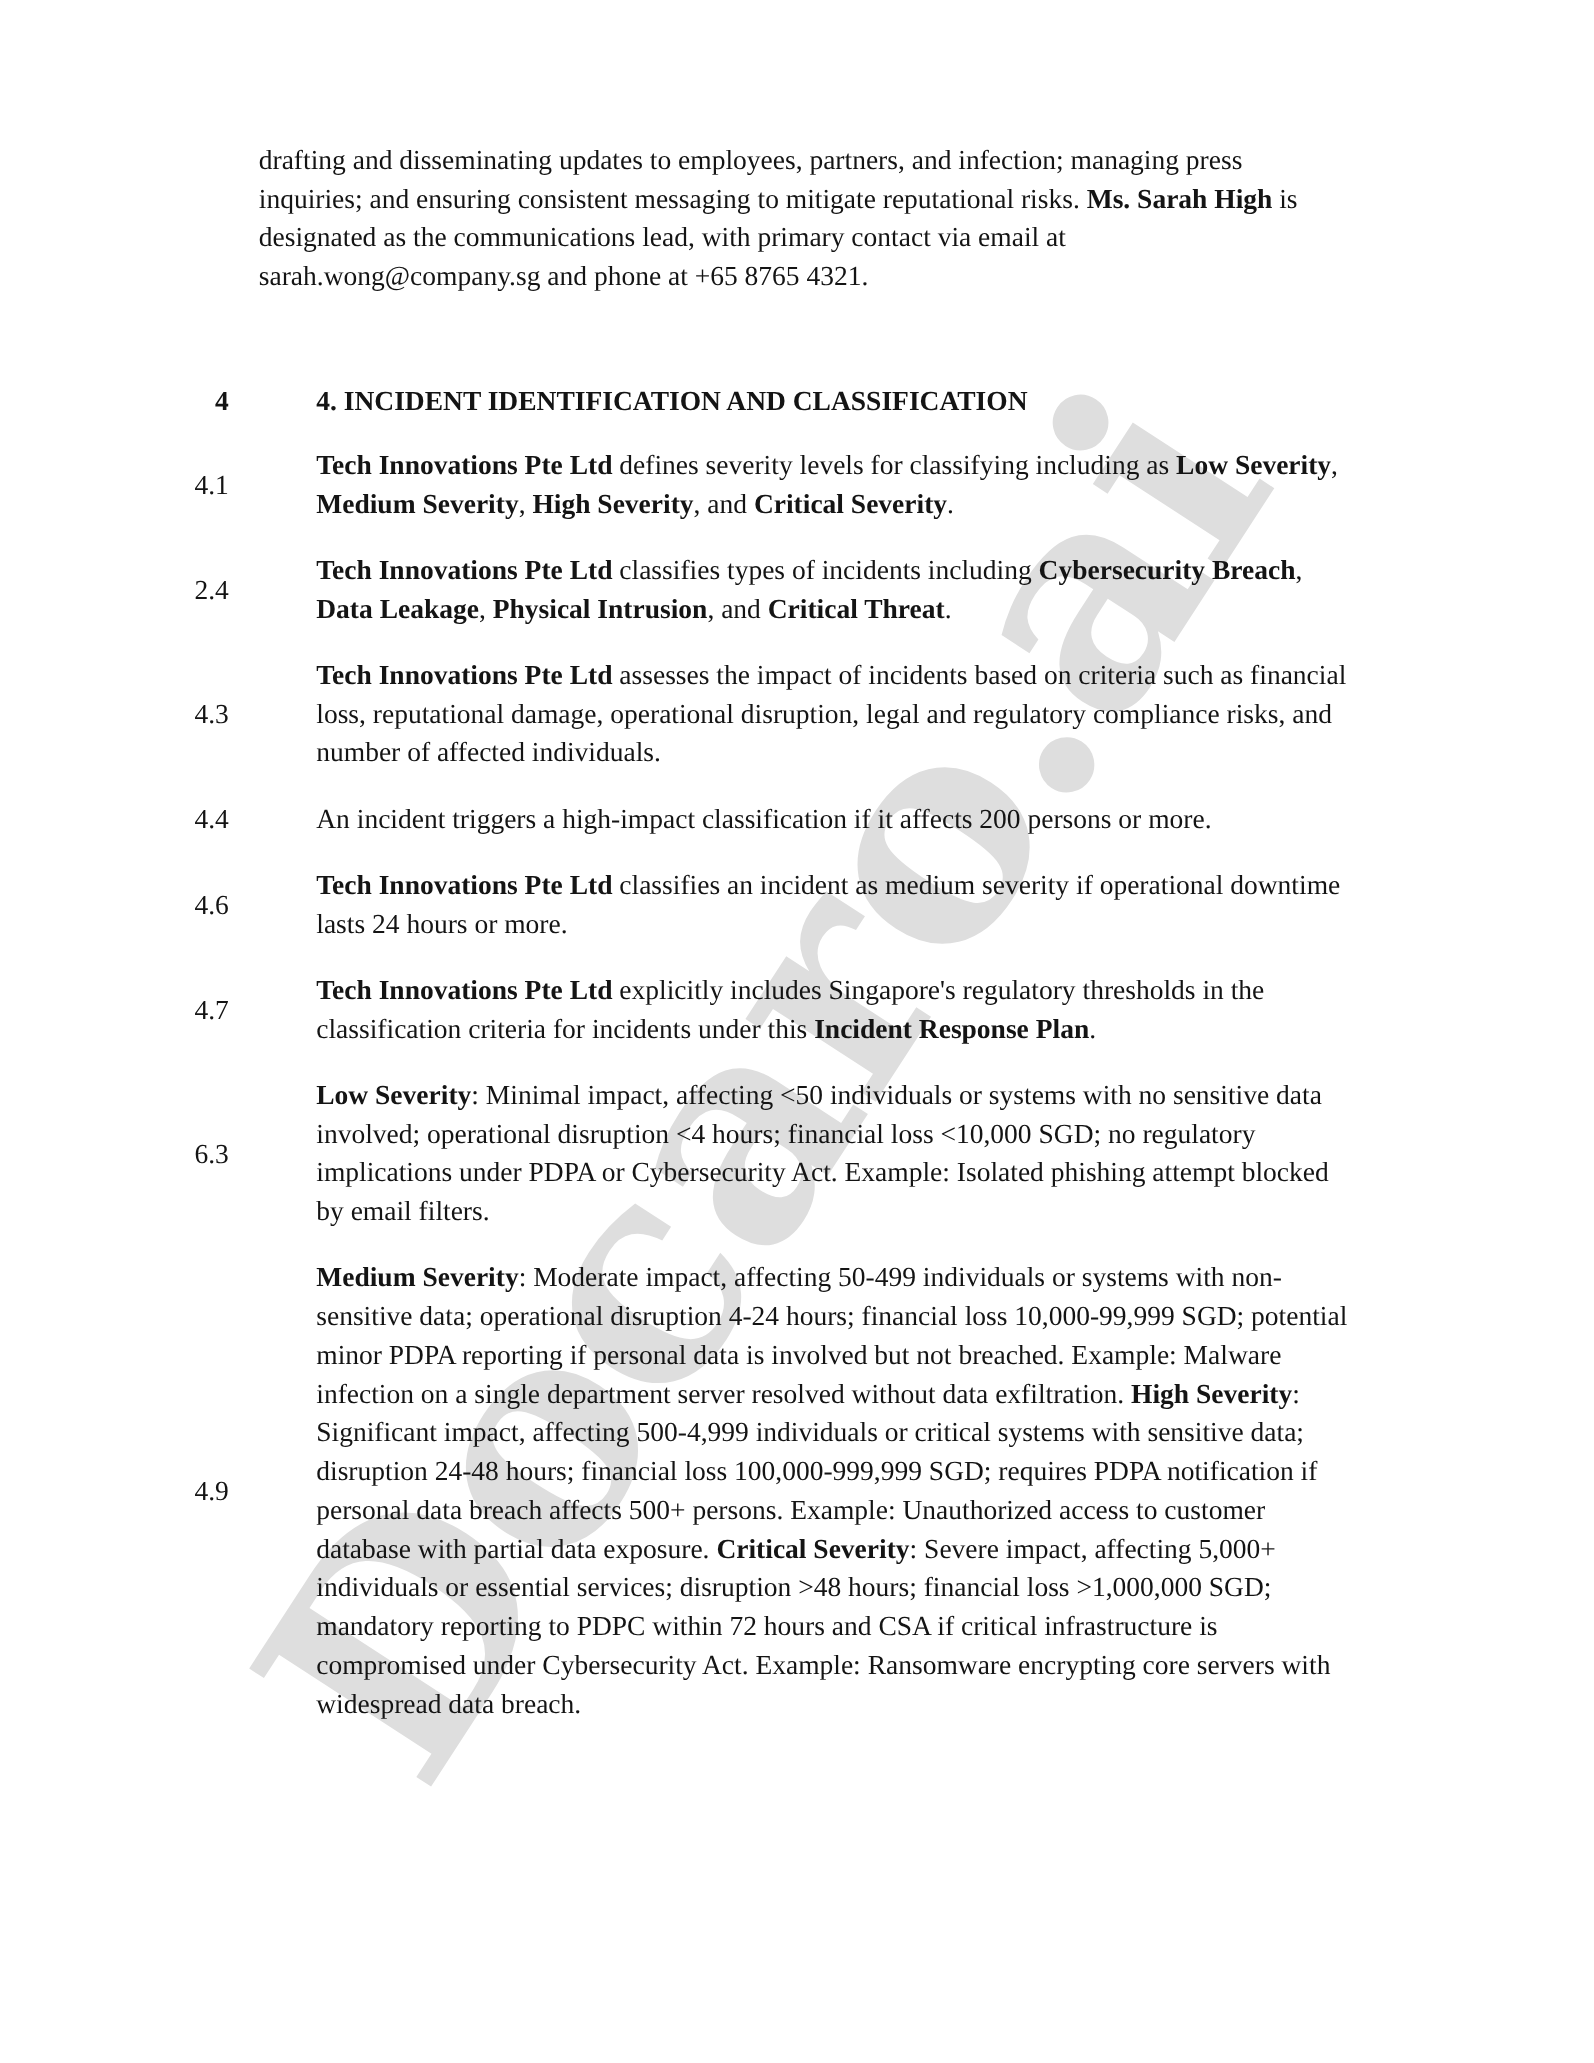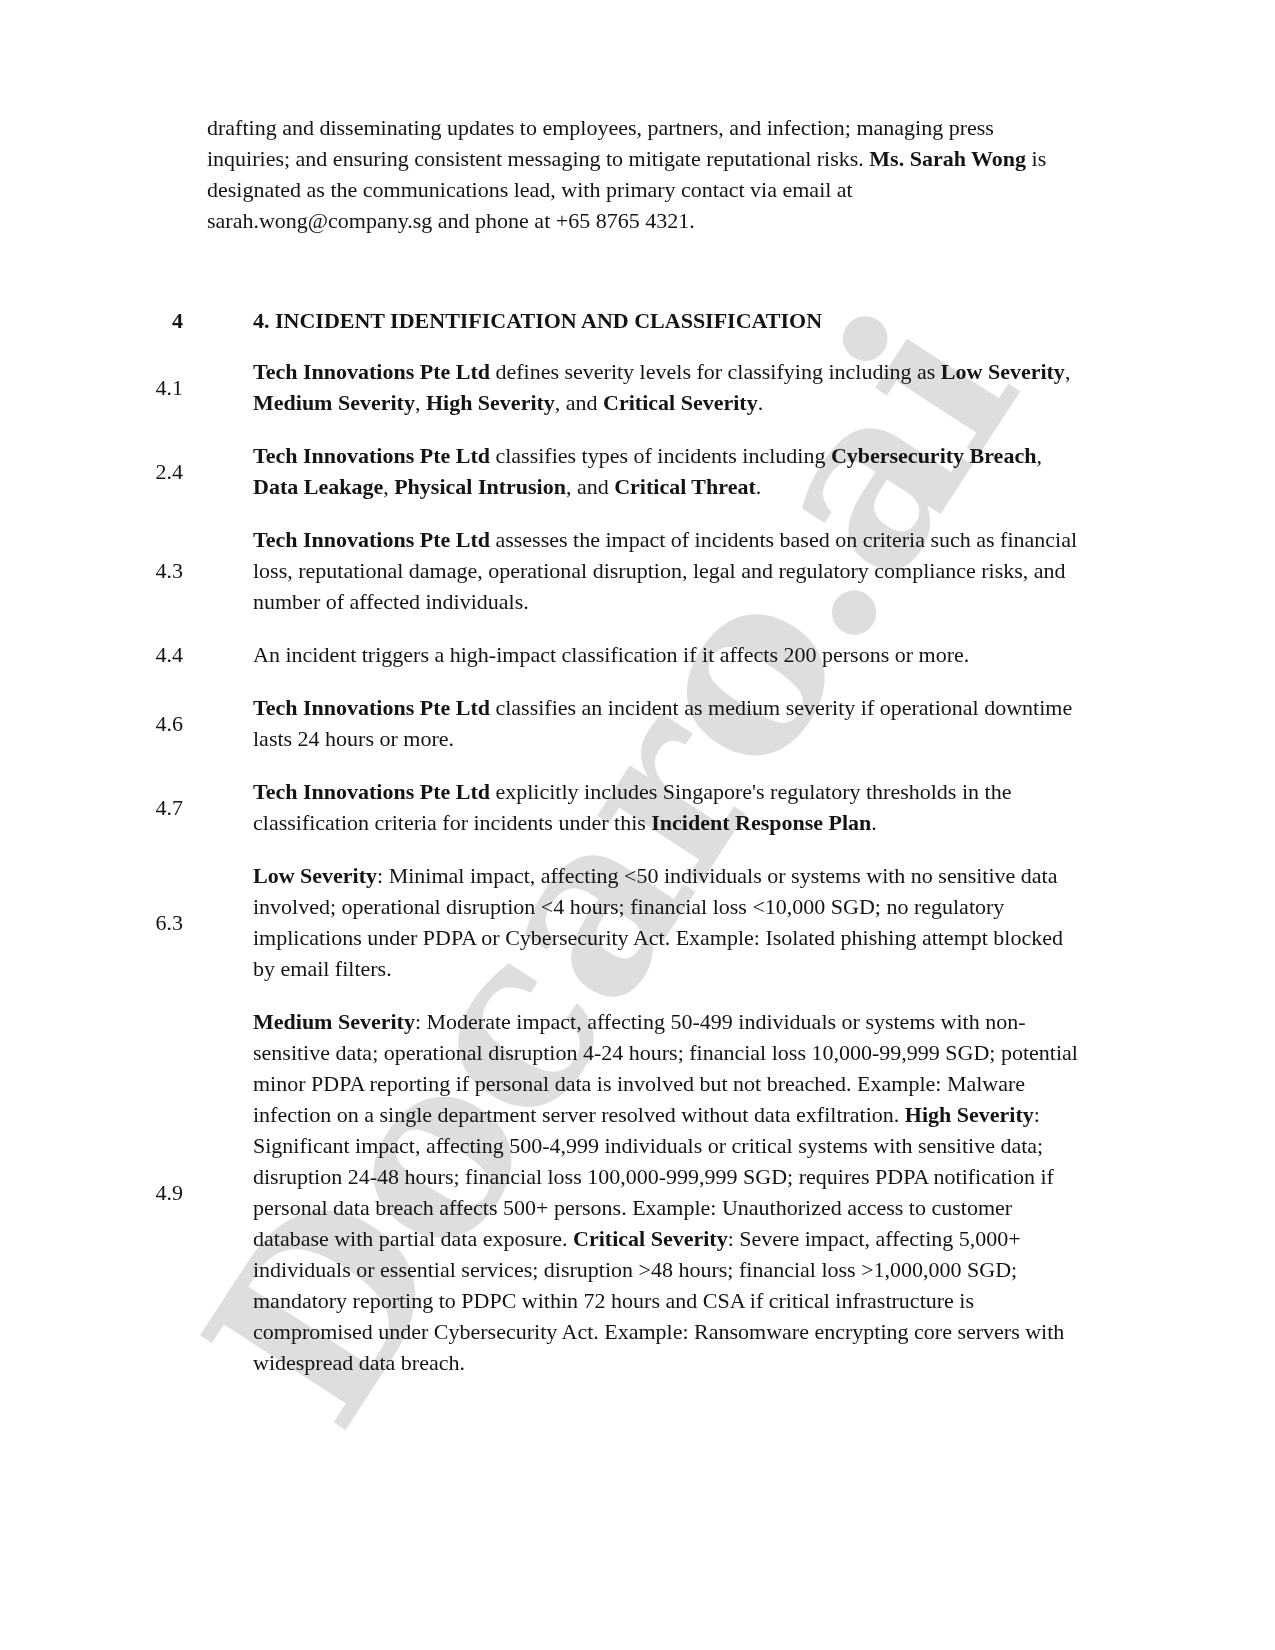--- a/index.html
+++ b/index.html
@@ -63,21 +63,21 @@
 </style>
 </head>
 <body>
 
 <div class="page">
 
   <div class="watermark" style="color: rgb(222, 222, 222);">Docaro.ai</div>
 
   <div class="content">
 
-    <p class="intro"><span>drafting and disseminating updates to employees, partners, and infection; managing press inquiries; and ensuring consistent messaging to mitigate reputational risks. </span><b>Ms. Sarah Wong</b><span> is designated as the communications lead, with primary contact via email at sarah.wong@company.sg and phone at +65 8765 4321.</span></p>
+    <p class="intro"><span>drafting and disseminating updates to employees, partners, and infection; managing press inquiries; and ensuring consistent messaging to mitigate reputational risks. </span><b>Ms. Sarah High</b><span> is designated as the communications lead, with primary contact via email at sarah.wong@company.sg and phone at +65 8765 4321.</span></p>
 
     <div class="heading">
       <div class="num">4</div>
       <div class="body">4. INCIDENT IDENTIFICATION AND CLASSIFICATION</div>
     </div>
 
     <div>
         <div class="item">
           <div class="num">4.1</div>
           <div class="body"><b>Tech Innovations Pte Ltd</b><span> defines severity levels for classifying including as </span><b>Low Severity</b><span>, </span><b>Medium Severity</b><span>, </span><b>High Severity</b><span>, and </span><b>Critical Severity</b><span>.</span></div>

